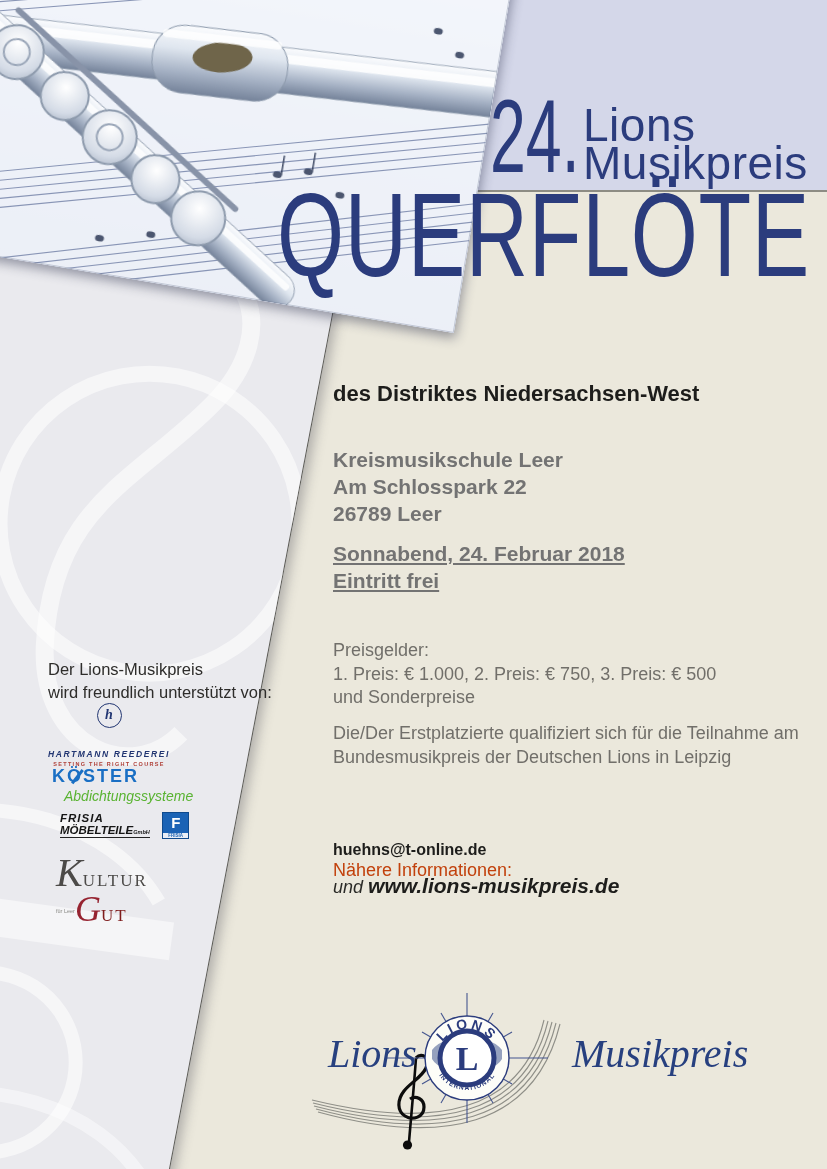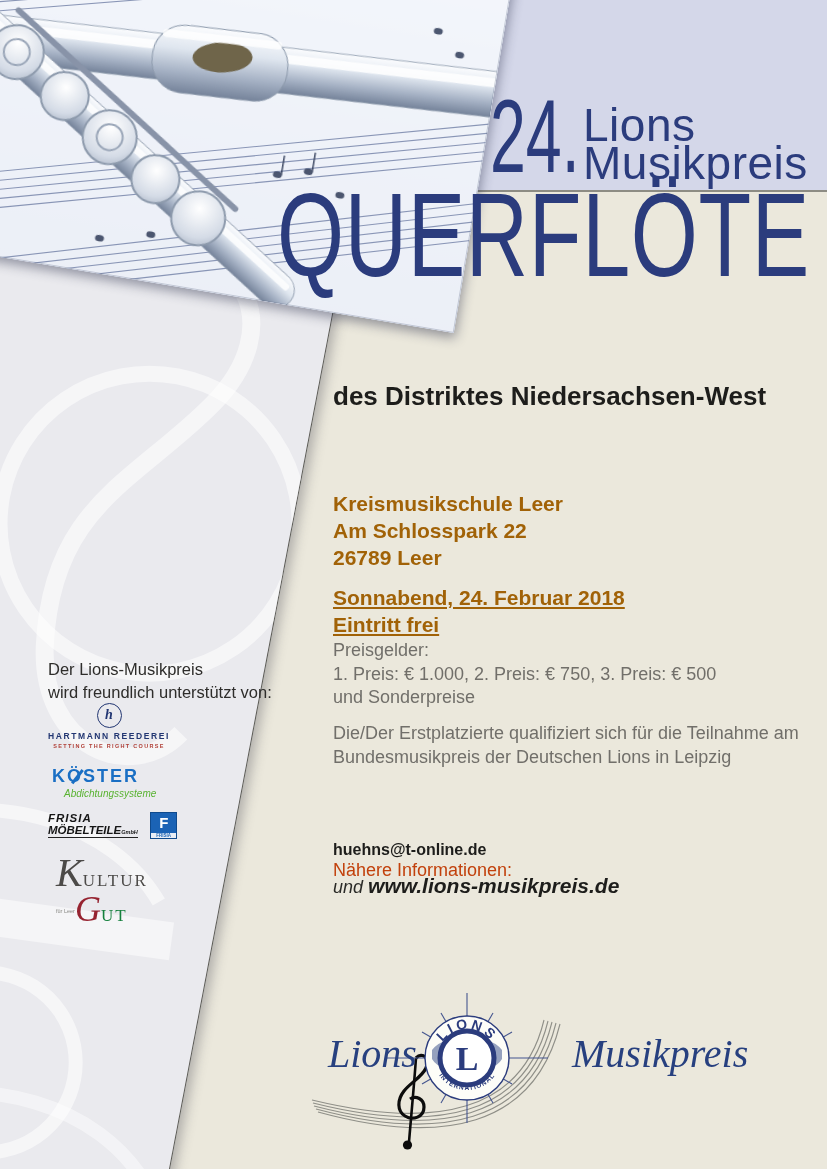--- a/index.html
+++ b/index.html
@@ -27,63 +27,63 @@
   }
   
   .headline{position:absolute; z-index:4; color:#2b3c7d; white-space:nowrap;}
   .num24{left:490px; top:84px; font-size:104px; line-height:1;
          transform:scaleX(.62); transform-origin:left top;}
   .brand{left:583px; top:106px; font-size:46px; line-height:38px; letter-spacing:.5px;}
   .querflote{left:277px; top:176px; font-size:118px; line-height:1; letter-spacing:1px;
          transform:scaleX(.73); transform-origin:left top;}
   
   .col{position:absolute; left:333px; z-index:4; white-space:nowrap;}
-  .subtitle{top:381px; font-size:26px; font-weight:bold; color:#1d1d1b;}
-  .block-bold{font-size:21px; font-weight:bold; color:#a16207; line-height:27px;margin-top:44px;}
+  .subtitle{top:381px; font-size:22px; font-weight:bold; color:#1d1d1b;}
+  .block-bold{font-size:21px; font-weight:bold; color:#737373; line-height:27px;}
   .venue{top:446px;}
   .event{top:540px;text-decoration:underline;}
   .block-gray{font-size:18px; color:#716f6a; line-height:23.5px;}
   .prizes{top:639px;}
   .qual{top:722px;}
   .info-h{top:860px; font-size:18px; color:#c2410c;}
   .email{top:841px; font-size:16px; font-weight:bold; color:#1d1d1b;}
   .web{top:874px; font-size:18px; color:#2a2a27;font-style:italic;}
   .web b{font-size:21px; color:#1d1d1b;}
   
   .side{position:absolute; z-index:4; white-space:nowrap;}
   .sp-intro{left:48px; top:658px; font-size:16.5px; color:#2e2d2b; line-height:22.5px;}
   .hartmann{left:44px; top:703px; width:130px; text-align:center;}
   .hart-circle{display:inline-block; width:23px; height:23px; border:1.6px solid #223672;
     border-radius:50%; line-height:21px; font-family:"Liberation Serif",serif;
     font-style:italic; font-weight:bold; font-size:14px; color:#223672;}
-  .hart-name{margin-top:3px; font-size:8.5px; font-weight:bold; letter-spacing:1.6px; color:#223672;}
+  .hart-name{margin-top:21px; font-size:8.5px; font-weight:bold; letter-spacing:1.6px; color:#223672;font-style:italic;}
   .hart-tag{margin-top:2px; font-size:5.5px; font-weight:bold; letter-spacing:1.3px; color:#b04038;}
   .koester{left:52px; top:766px;}
   .koe-name{font-size:18px; font-weight:bold; letter-spacing:2px; color:#1a6fc4; position:relative;}
   .koe-slash{position:absolute; left:24px; top:2px; width:2.5px; height:17px;
     background:#1a6fc4; transform:rotate(38deg);}
-  .koe-tag{font-size:10px; font-style:italic; color:#59b331; margin:1px 0 2px 12px;}
-  .frisia{left:48px; top:812px;}
+  .koe-tag{font-size:14px; font-style:italic; color:#59b331; margin:1px 0 2px 12px;}
+  .frisia{left:60px; top:812px;}
   .fri-text{display:inline-block; vertical-align:top; color:#151515;}
   .fri-l1{font-size:11.5px; font-weight:bold; letter-spacing:1px; font-style:italic;}
   .fri-l2{font-size:11.5px; font-weight:bold; font-style:italic; border-bottom:1.5px solid #222; padding-bottom:1px;}
   .fri-gmbh{font-size:5.5px; font-weight:bold;}
   .fri-box{display:inline-block; vertical-align:top; margin-left:8px; width:25px; height:25px;
     background:#1b63b5; border:1px solid #0f4a8d; text-align:center; position:relative;}
   .fri-f{color:#fff; font-weight:bold; font-size:15px; line-height:19px; display:block;}
   .fri-boxlbl{position:absolute; bottom:0; left:0; right:0; background:#e9eef6;
     color:#1b63b5; font-size:4.5px; font-weight:bold; line-height:5.5px;}
   .kultur{left:56px; top:856px; line-height:0;}
   .kg-row{white-space:nowrap;}
   .kg-script{font-family:"Liberation Serif",serif; font-style:italic;}
   .kg-k{font-size:40px; color:#4c4a48; line-height:34px;}
   .kg-ultur{font-size:17px; letter-spacing:2px; color:#4c4a48; font-family:"Liberation Serif",serif;}
   .kg-small{font-size:5.5px; color:#8a8a86; display:inline-block; vertical-align:8px; line-height:6px;}
   .kg-g{font-size:36px; color:#962330; line-height:30px;}
-  .kg-ut{font-size:17px; letter-spacing:2px; color:#15803d; font-family:"Liberation Serif",serif;}
+  .kg-ut{font-size:17px; letter-spacing:2px; color:#7f1d1d; font-family:"Liberation Serif",serif;}
   
   .foot-word{position:absolute; z-index:6; font-family:"Liberation Serif",serif;
     font-style:italic; font-size:40px; color:#27407f; white-space:nowrap;}
   .fw-lions{left:328px; top:1030px;}
   .fw-musik{left:572px; top:1030px;}
   .swoosh{position:absolute; left:298px; top:1008px; z-index:4;}
   .emblem{position:absolute; left:382px; top:990px; z-index:5;}
 </style>
 </head>
 <body>

